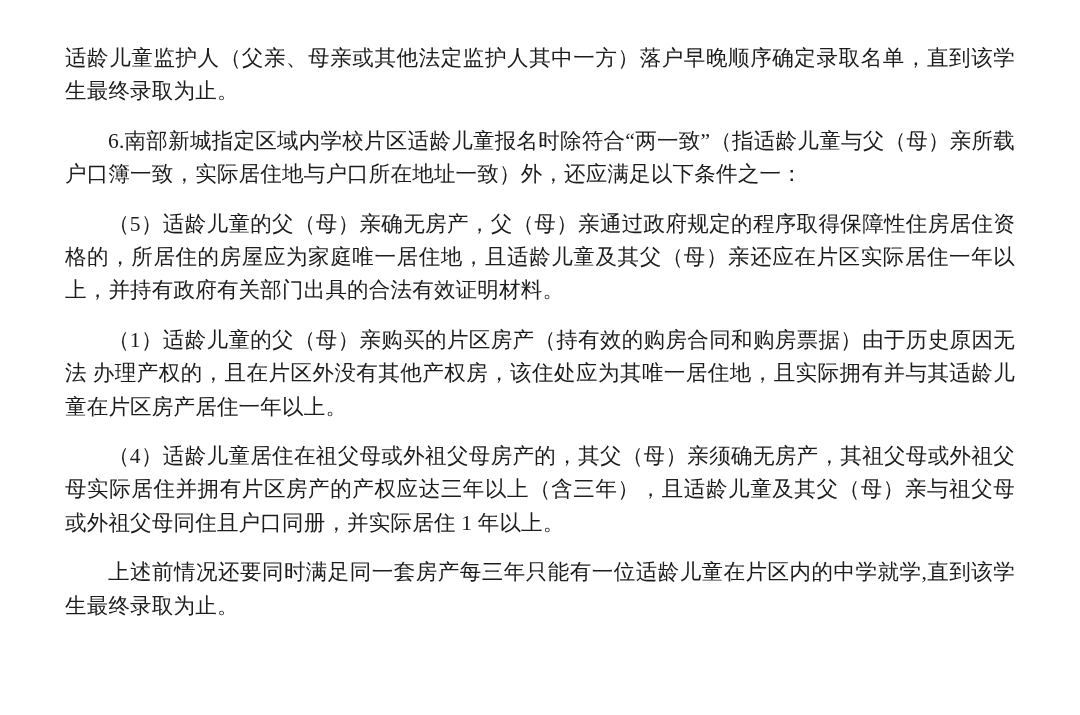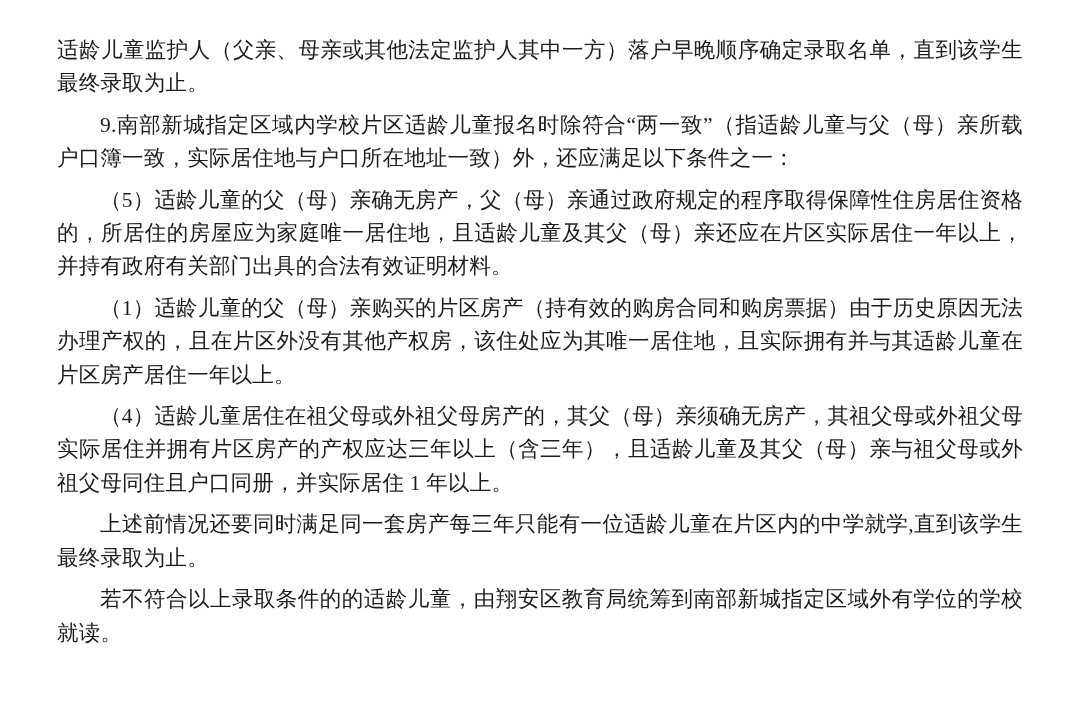--- a/index.html
+++ b/index.html
@@ -22,34 +22,33 @@
     top: 26px;
     font-family: "Liberation Serif", "DejaVu Serif", serif;
     font-size: 21.5px;
     line-height: 33.4px;
     color: #1c1c1c;
     text-align: justify;
     text-justify: inter-ideograph;
     letter-spacing: 0.2px;
   }
   .content p {
-    margin: 8px;
+    margin: 16px;
     padding: 0;
     text-indent: 0;
   }
   .content p.indent {
     text-indent: 2em;
   }
 </style>
 </head>
 <body>
 
 <div class="page">
   <div class="content">
     <p>适龄儿童监护人（父亲、母亲或其他法定监护人其中一方）落户早晚顺序确定录取名单，直到该学生最终录取为止。</p>
-    <p class="indent">9.南部新城指定区域内学校片区适龄儿童报名时除符合“两一致”（指适龄儿童与父（母）亲所载户口簿一致，实际居住地与户口所在地址一致）外，还应满足以下条件之一：</p>
+    <p class="indent">6.南部新城指定区域内学校片区适龄儿童报名时除符合“两一致”（指适龄儿童与父（母）亲所载户口簿一致，实际居住地与户口所在地址一致）外，还应满足以下条件之一：</p>
     <p class="indent">（5）适龄儿童的父（母）亲确无房产，父（母）亲通过政府规定的程序取得保障性住房居住资格的，所居住的房屋应为家庭唯一居住地，且适龄儿童及其父（母）亲还应在片区实际居住一年以上，并持有政府有关部门出具的合法有效证明材料。</p>
     <p class="indent">（1）适龄儿童的父（母）亲购买的片区房产（持有效的购房合同和购房票据）由于历史原因无法 办理产权的，且在片区外没有其他产权房，该住处应为其唯一居住地，且实际拥有并与其适龄儿童在片区房产居住一年以上。</p>
     <p class="indent">（4）适龄儿童居住在祖父母或外祖父母房产的，其父（母）亲须确无房产，其祖父母或外祖父母实际居住并拥有片区房产的产权应达三年以上（含三年），且适龄儿童及其父（母）亲与祖父母或外祖父母同住且户口同册，并实际居住 1 年以上。</p>
     <p class="indent">上述前情况还要同时满足同一套房产每三年只能有一位适龄儿童在片区内的中学就学,直到该学生最终录取为止。</p>
-    <p class="indent">若不符合以上录取条件的的适龄儿童，由翔安区教育局统筹到南部新城指定区域外有学位的学校就读。</p>
   </div>
 </div>
 
 </body></html>

